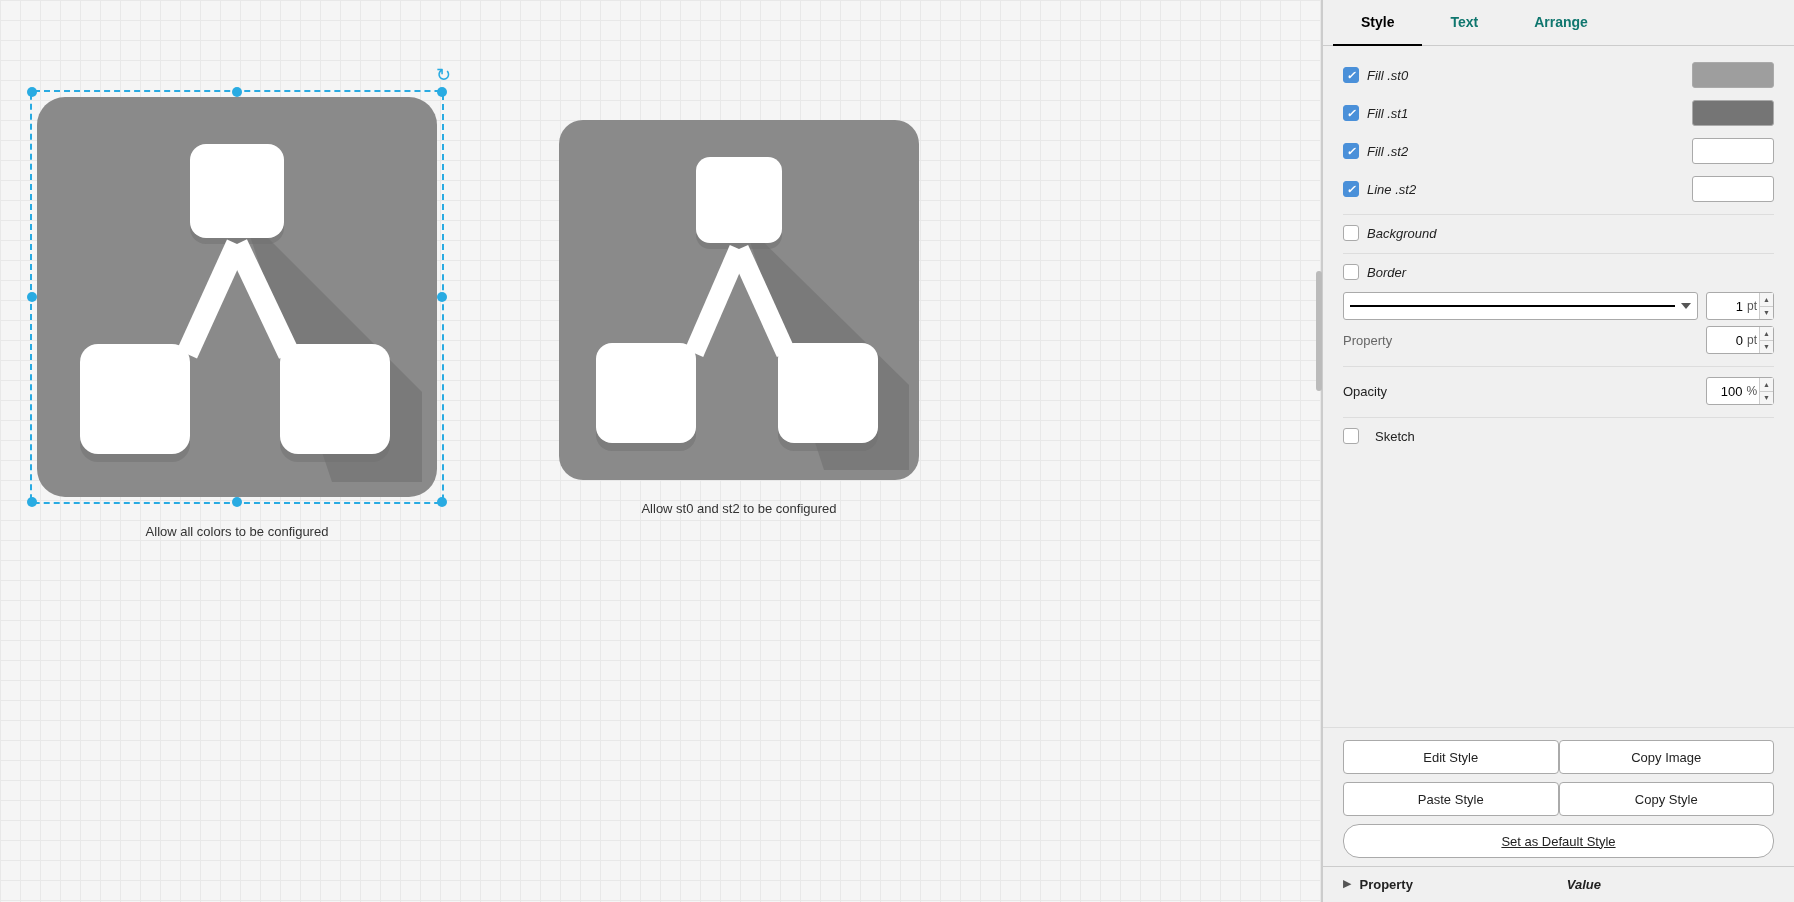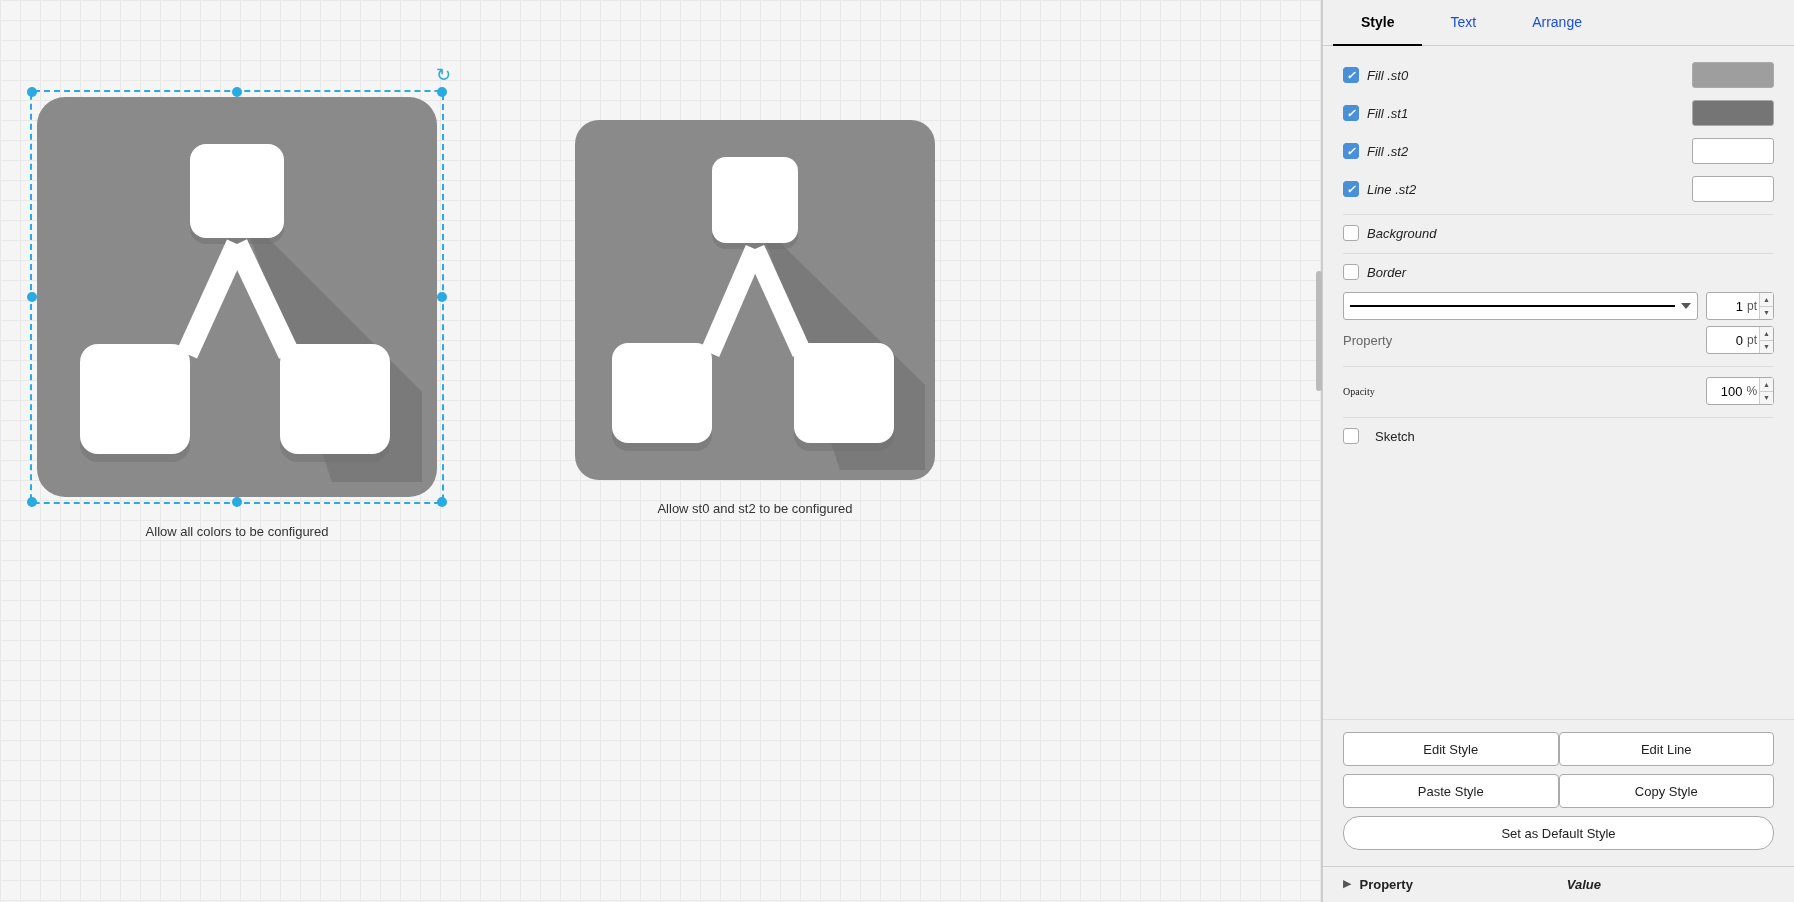--- a/index.html
+++ b/index.html
@@ -96,22 +96,22 @@
     
     .tabs {
       display: flex;
       border-bottom: 1px solid #ccc;
       background: #f0f0f0;
       padding: 0 10px;
     }
     .tab {
       padding: 14px 28px;
       font-size: 14px;
-      font-weight: 400;
-      color: #1d4ed8;
+      font-weight: 700;
+      color: #0f766e;
       cursor: pointer;
       border-bottom: 2px solid transparent;
       margin-bottom: -1px;
     }
     .tab.active {
       color: #000;
       border-bottom: 2px solid #000;
       font-weight: 600;
     }
 
@@ -228,25 +228,24 @@
       flex: 1;
     }
 
     
     .opacity-row {
       display: flex;
       align-items: center;
       margin-bottom: 12px;
     }
     .opacity-label {
-      font-size: 10px;
+      font-size: 13px;
       color: #222;
       font-weight: 500;
       flex: 1;
-      font-family: Liberation Serif, serif;
     }
 
     
     .sketch-row {
       display: flex;
       align-items: center;
       margin-bottom: 16px;
     }
 
     
@@ -276,21 +275,21 @@
       height: 34px;
       background: white;
       border: 1.5px solid #aaa;
       border-radius: 16px;
       font-size: 13px;
       color: #222;
       cursor: pointer;
       display: flex;
       align-items: center;
       justify-content: center;
-      margin-bottom: 8px;
+      text-decoration: underline;
     }
 
     
     .property-table {
       border-top: 1px solid #ccc;
     }
     .property-table-header {
       display: flex;
       padding: 10px 20px;
       background: #f0f0f0;
@@ -388,21 +387,21 @@
         <rect x="158" y="52" width="94" height="94" rx="16" ry="16" fill="white"></rect>
 
         <rect x="48" y="252" width="110" height="110" rx="18" ry="18" fill="white"></rect>
 
         <rect x="248" y="252" width="110" height="110" rx="18" ry="18" fill="white"></rect>
       </svg>
     </div>
     <div class="shape-label">Allow all colors to be configured</div>
   </div>
 
-  <div style="position:absolute; top:115px; left:570px;">
+  <div style="position:absolute; top:115px; left:554px;">
     <svg class="shape-icon-small" viewBox="0 0 370 370" xmlns="http://www.w3.org/2000/svg">
       <rect x="5" y="5" width="360" height="360" rx="24" ry="24" fill="#8a8a8a"></rect>
       <polygon points="190,108 355,270 355,355 270,355" fill="#707070" opacity="0.6"></polygon>
       <rect x="142" y="48" width="86" height="86" rx="14" ry="14" fill="#707070" opacity="0.5"></rect>
       <rect x="42" y="236" width="100" height="100" rx="16" ry="16" fill="#707070" opacity="0.5"></rect>
       <rect x="224" y="236" width="100" height="100" rx="16" ry="16" fill="#707070" opacity="0.5"></rect>
       <line x1="185" y1="134" x2="140" y2="238" stroke="white" stroke-width="20"></line>
       <line x1="185" y1="134" x2="232" y2="238" stroke="white" stroke-width="20"></line>
       <rect x="142" y="42" width="86" height="86" rx="14" ry="14" fill="white"></rect>
       <rect x="42" y="228" width="100" height="100" rx="16" ry="16" fill="white"></rect>
@@ -524,21 +523,21 @@
     <div class="sketch-row">
       <div class="checkbox-square"></div>
       <span class="prop-label" style="margin-left:8px;">Sketch</span>
     </div>
 
   </div>
 
   <div class="action-buttons">
     <div class="btn-row">
       <button class="action-btn">Edit Style</button>
-      <button class="action-btn">Edit Line</button>
+      <button class="action-btn">Copy Image</button>
     </div>
     <div class="btn-row">
       <button class="action-btn">Paste Style</button>
       <button class="action-btn">Copy Style</button>
     </div>
     <button class="action-btn-full">Set as Default Style</button>
   </div>
 
   <div class="property-table">
     <div class="property-table-header">

